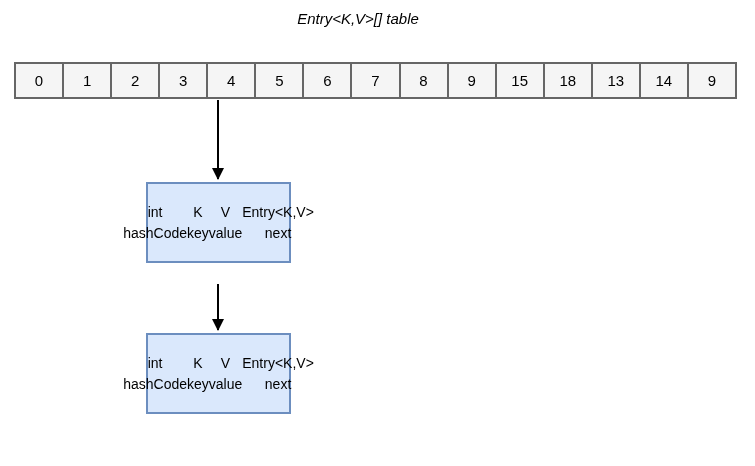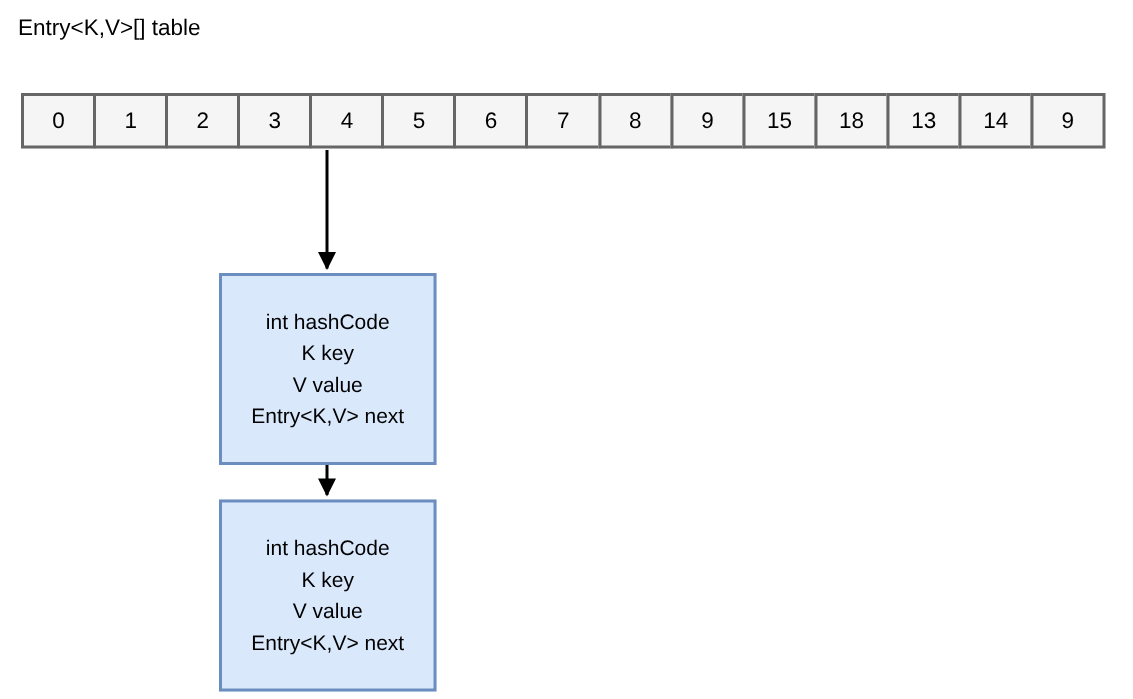--- a/index.html
+++ b/index.html
@@ -1,37 +1,37 @@
 <!DOCTYPE html>
 <html><head>
 <meta charset="utf-8">
 <style>
   html,body{margin:0;padding:0;background:#fff;}
   .canvas{
     position:relative;width:755px;height:466px;background:#ffffff;
     font-family:"Liberation Sans", sans-serif;color:#000;overflow:hidden;
   }
   .diagram-title{
-    position:absolute;top:10px;left:12px;width:716px;text-align:left;
-    font-size:15px;color:#000000;
+    position:absolute;top:10px;left:0;width:716px;text-align:center;
+    font-size:15px;color:#000000;font-style:italic;
   }
   .array-row{
     position:absolute;left:14px;top:62px;width:723px;height:37px;display:flex;
   }
   .cell{
     flex:1 1 0;box-sizing:border-box;margin-left:-2px;
     background:#f5f5f5;border:2px solid #666666;
     display:flex;align-items:center;justify-content:center;
     font-size:15px;color:#000000;
   }
   .cell:first-child{margin-left:0;}
   .entry-box{
-    position:absolute;left:146px;width:145px;height:128px;box-sizing:border-box;
+    position:absolute;left:146px;width:145px;height:81px;box-sizing:border-box;
     background:#dae8fc;border:2px solid #6c8ebf;
-    display:flex;flex-direction:column;align-items:center;justify-content:center;
+    display:flex;flex-direction:row;align-items:center;justify-content:center;
     font-size:14px;line-height:21px;color:#000000;text-align:center;
   }
   #entry-box-1{top:182px;}
   #entry-box-2{top:333px;}
   svg.arrow-layer{position:absolute;left:0;top:0;width:755px;height:466px;pointer-events:none;}
 </style>
 </head>
 <body>
 
 <div class="canvas">

